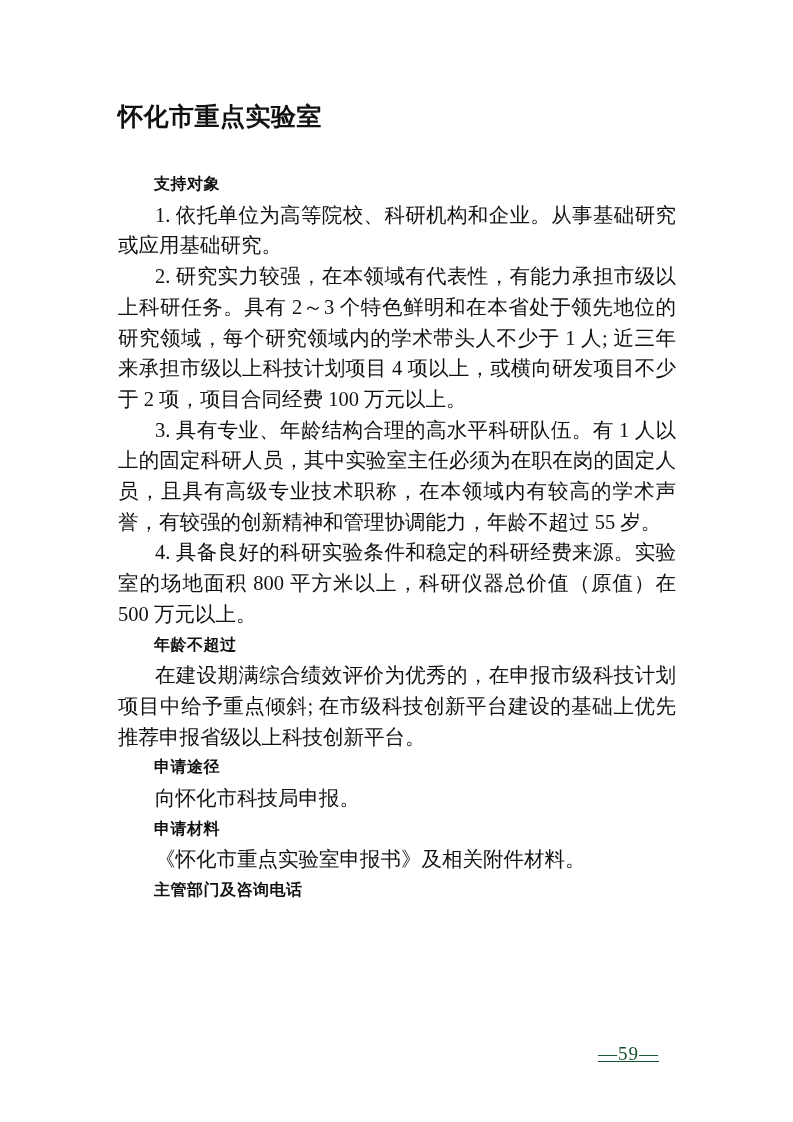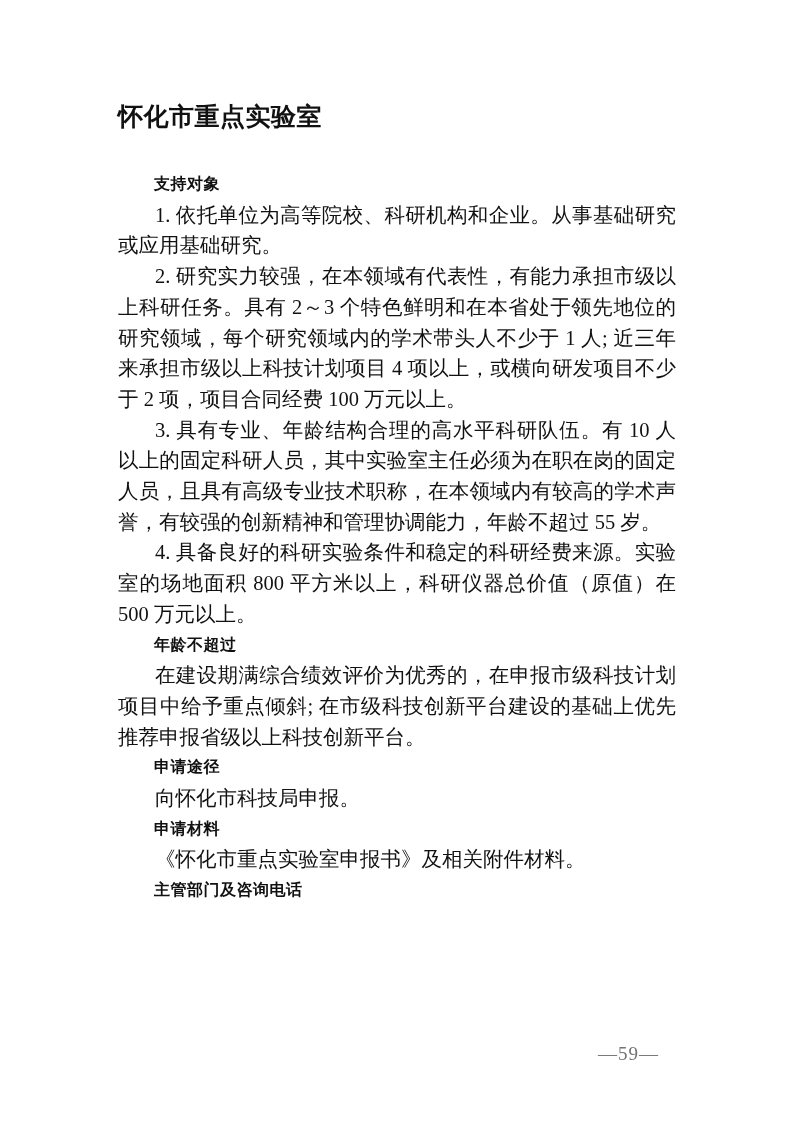--- a/index.html
+++ b/index.html
@@ -50,36 +50,37 @@
     font-family: Liberation Serif, serif;
   }
   .page-number {
     position: absolute;
     left: 598px;
     top: 1044px;
     font-size: 19px;
     line-height: 20px;
     letter-spacing: 1px;
     font-family: "Liberation Serif", serif;
-    color: #737373;
+    color: #14532d;
+    text-decoration: underline;
   }
 </style>
 </head>
 <body>
 
 <div class="page">
   <div class="content">
 
     <h1 class="doc-title">怀化市重点实验室</h1>
 
     <div class="section">
       <h2 class="section-heading">支持对象</h2>
       <p class="para">1. 依托单位为高等院校、科研机构和企业。从事基础研究或应用基础研究。</p>
       <p class="para">2. 研究实力较强，在本领域有代表性，有能力承担市级以上科研任务。具有 2～3 个特色鲜明和在本省处于领先地位的研究领域，每个研究领域内的学术带头人不少于 1 人; 近三年来承担市级以上科技计划项目 4 项以上，或横向研发项目不少于 2 项，项目合同经费 100 万元以上。</p>
-      <p class="para">3. 具有专业、年龄结构合理的高水平科研队伍。有 10 人以上的固定科研人员，其中实验室主任必须为在职在岗的固定人员，且具有高级专业技术职称，在本领域内有较高的学术声誉，有较强的创新精神和管理协调能力，年龄不超过 55 岁。</p>
+      <p class="para">3. 具有专业、年龄结构合理的高水平科研队伍。有 1 人以上的固定科研人员，其中实验室主任必须为在职在岗的固定人员，且具有高级专业技术职称，在本领域内有较高的学术声誉，有较强的创新精神和管理协调能力，年龄不超过 55 岁。</p>
       <p class="para">4. 具备良好的科研实验条件和稳定的科研经费来源。实验室的场地面积 800 平方米以上，科研仪器总价值（原值）在 500 万元以上。</p>
     </div>
 
     <div class="section">
       <h2 class="section-heading">年龄不超过</h2>
       <p class="para">在建设期满综合绩效评价为优秀的，在申报市级科技计划项目中给予重点倾斜; 在市级科技创新平台建设的基础上优先推荐申报省级以上科技创新平台。</p>
     </div>
 
     <div class="section">
       <h2 class="section-heading">申请途径</h2>

